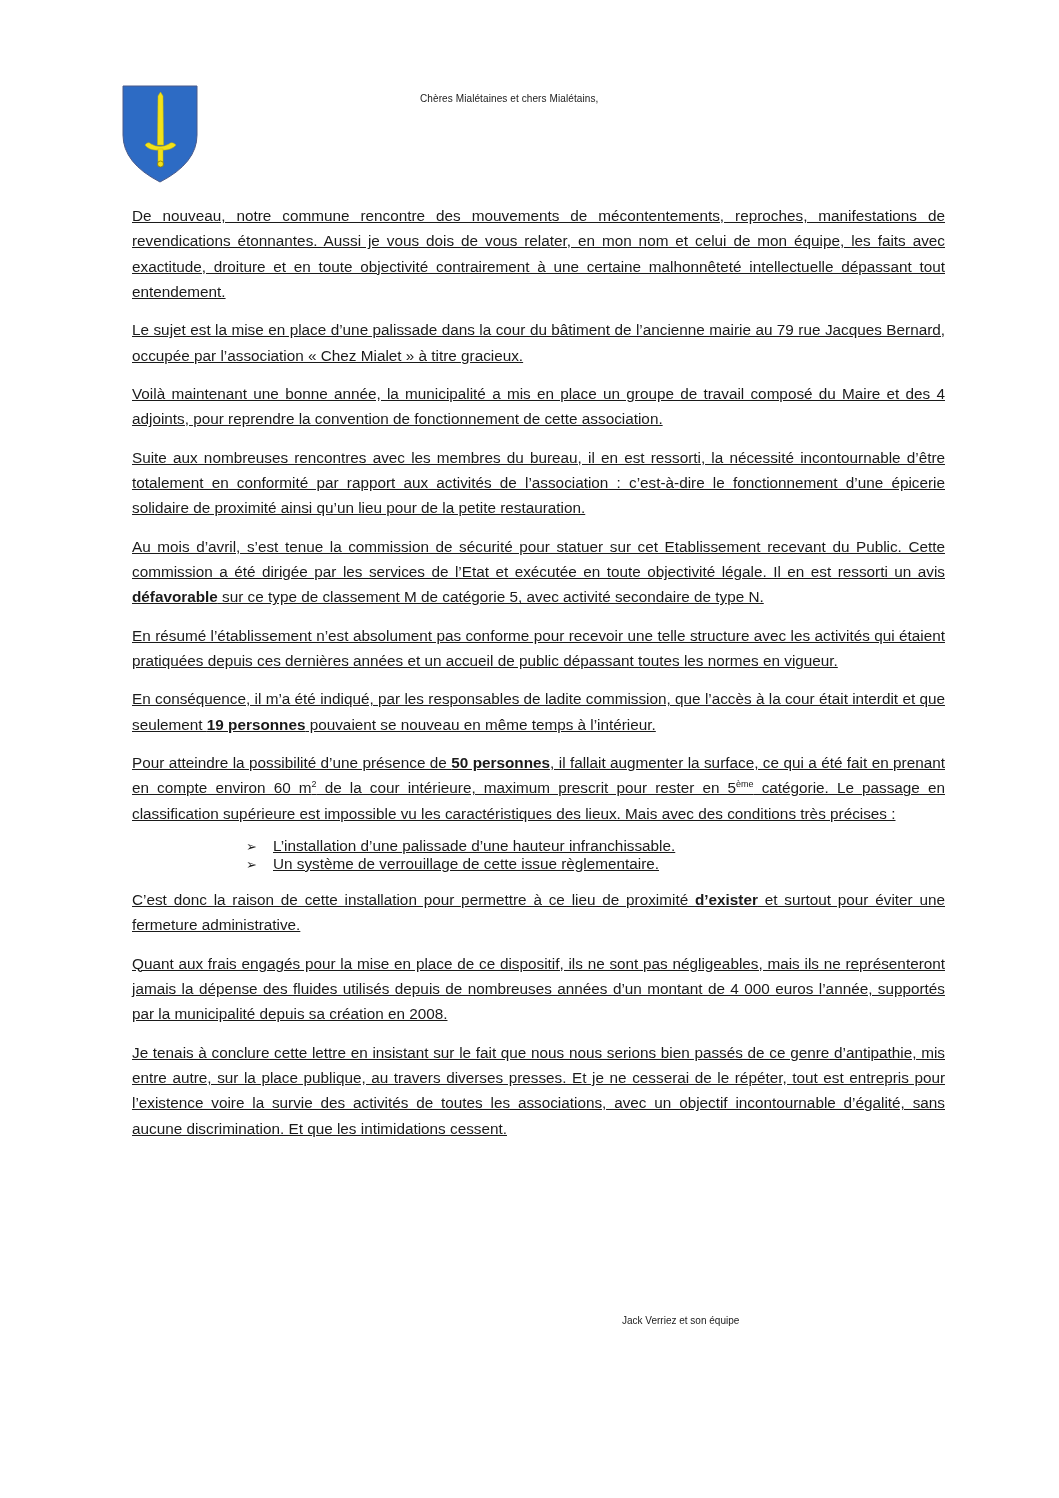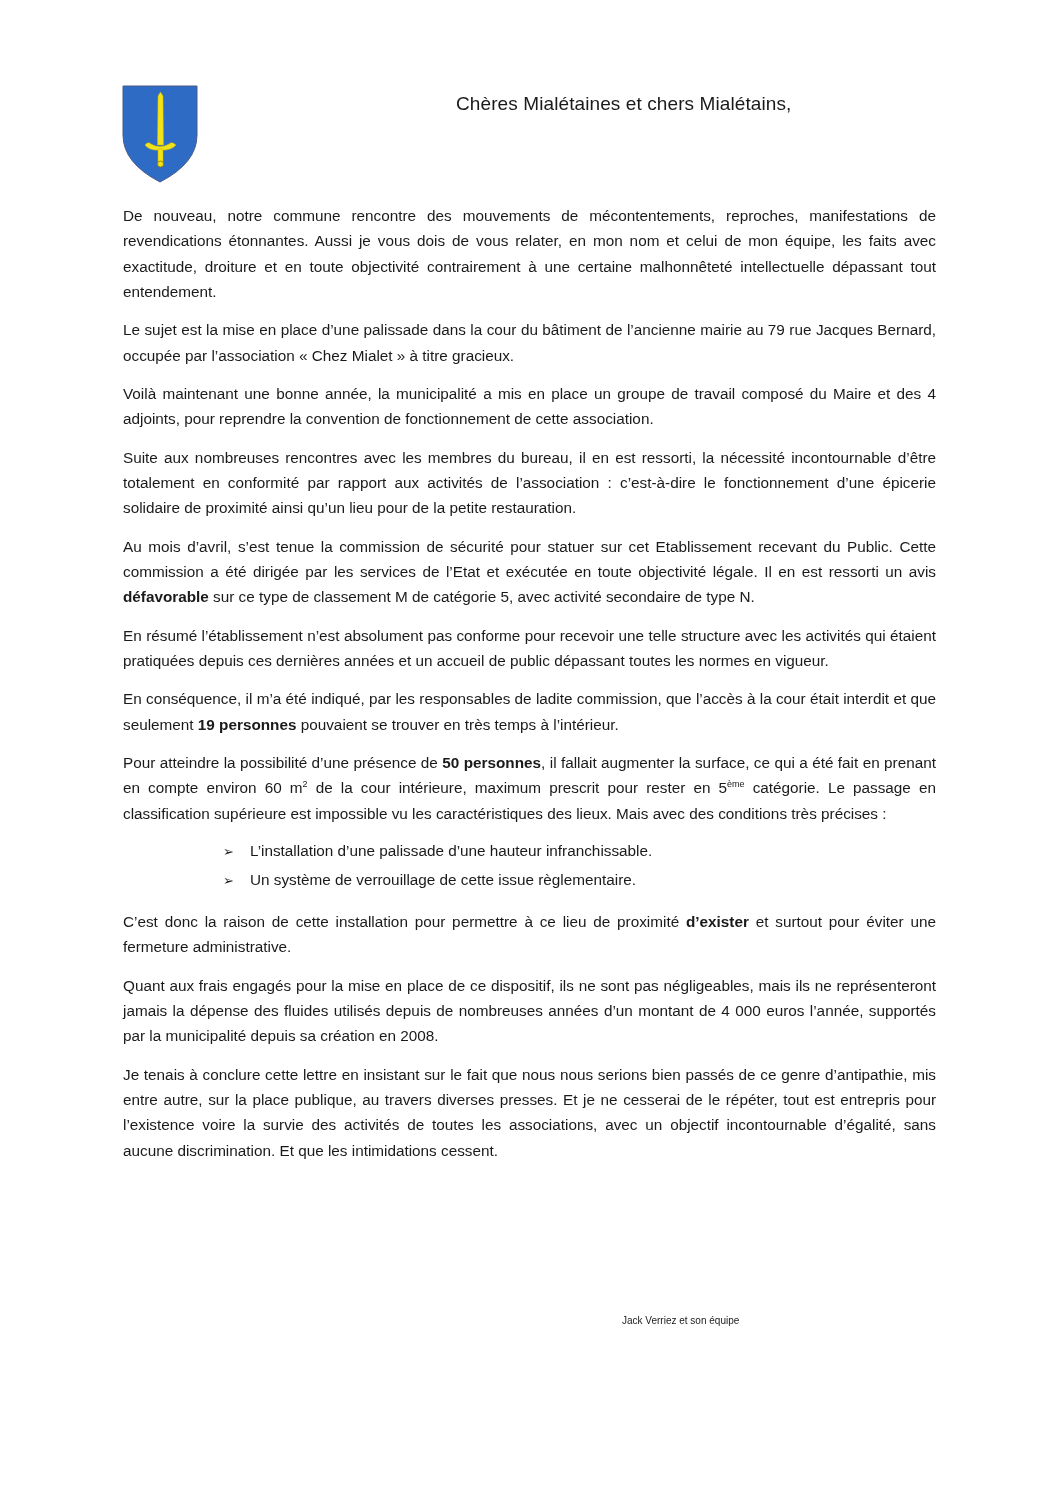--- a/index.html
+++ b/index.html
@@ -1,24 +1,24 @@
 <!DOCTYPE html>
 <html><head>
   <meta charset="utf-8">
   <style>
     html, body { margin: 0; padding: 0; background: #ffffff; }
     body { width: 1059px; height: 1498px; position: relative; overflow: hidden;
            font-family: "Liberation Sans", "DejaVu Sans", sans-serif; color: #1a1a1a; }
     .crest { position: absolute; left: 121px; top: 83px; width: 80px; height: 100px; }
-    .greeting { position: absolute; left: 456px; top: 93px; font-size: 19px; letter-spacing: 0.1px; }
-    .body { position: absolute; left: 123px; top: 203px; width: 813px; font-size: 15.3px; line-height: 25.4px; }
+    .greeting { position: absolute; left: 420px; top: 93px; font-size: 10px; letter-spacing: 0.1px; }
+    .body { position: absolute; left: 132px; top: 203px; width: 813px; font-size: 15.3px; line-height: 25.4px; text-decoration: underline; }
     .body p { margin: 0 0 12.8px 0; text-align: justify; }
     .body b { font-weight: bold; }
     .conditions { list-style: none; margin: -2px 0 14px 0; padding: 0 0 0 100px; }
-    .conditions li { line-height: 28px; }
+    .conditions li { line-height: 17px; margin-left: 14px; }
     .conditions .arrow { display: inline-block; width: 27px; font-size: 13px; }
     .signature { position: absolute; left: 622px; top: 1315px; font-size: 10px; }
     sup { font-size: 9px; line-height: 0; }
   </style>
 </head>
 <body>
 
 <svg class="crest" viewBox="0 0 80 100">
   <path d="M2 3 H76 V52 Q76 80 39 99 Q2 80 2 52 Z" fill="#2d6bc4" stroke="#4a5a8a" stroke-width="1"></path>
   <path d="M37 13 L39.5 9 L42 13 L42.5 62 L36.5 62 Z" fill="#f2e21a" stroke="#c9b400" stroke-width="0.5"></path>
@@ -29,21 +29,21 @@
 
 <div class="greeting">Chères Mialétaines et chers Mialétains,</div>
 
 <div class="body">
   <p>De nouveau, notre commune rencontre des mouvements de mécontentements, reproches, manifestations de revendications étonnantes. Aussi je vous dois de vous relater, en mon nom et celui de mon équipe, les faits avec exactitude, droiture et en toute objectivité contrairement à une certaine malhonnêteté intellectuelle dépassant tout entendement.</p>
   <p>Le sujet est la mise en place d’une palissade dans la cour du bâtiment de l’ancienne mairie au 79 rue Jacques Bernard, occupée par l’association « Chez Mialet » à titre gracieux.</p>
   <p>Voilà maintenant une bonne année, la municipalité a mis en place un groupe de travail composé du Maire et des 4 adjoints, pour reprendre la convention de fonctionnement de cette association.</p>
   <p>Suite aux nombreuses rencontres avec les membres du bureau, il en est ressorti, la nécessité incontournable d’être totalement en conformité par rapport aux activités de l’association : c’est-à-dire le fonctionnement d’une épicerie solidaire de proximité ainsi qu’un lieu pour de la petite restauration.</p>
   <p><span>Au mois d’avril, s’est tenue la commission de sécurité pour statuer sur cet Etablissement recevant du Public. Cette commission a été dirigée par les services de l’Etat et exécutée en toute objectivité légale. Il en est ressorti un avis </span><b>défavorable</b><span> sur ce type de classement M de catégorie 5, avec activité secondaire de type N.</span></p>
   <p>En résumé l’établissement n’est absolument pas conforme pour recevoir une telle structure avec les activités qui étaient pratiquées depuis ces dernières années et un accueil de public dépassant toutes les normes en vigueur.</p>
-  <p><span>En conséquence, il m’a été indiqué, par les responsables de ladite commission, que l’accès à la cour était interdit et que seulement </span><b>19 personnes</b><span> pouvaient se trouver en très temps à l’intérieur.</span></p>
+  <p><span>En conséquence, il m’a été indiqué, par les responsables de ladite commission, que l’accès à la cour était interdit et que seulement </span><b>19 personnes</b><span> pouvaient se nouveau en même temps à l’intérieur.</span></p>
   <p><span>Pour atteindre la possibilité d’une présence de </span><b>50 personnes</b><span>, il fallait augmenter la surface, ce qui a été fait en prenant en compte environ 60 m</span><sup>2</sup><span> de la cour intérieure, maximum prescrit pour rester en 5</span><sup>ème</sup><span> catégorie. Le passage en classification supérieure est impossible vu les caractéristiques des lieux. Mais avec des conditions très précises :</span></p>
   <ul class="conditions">
     <li><span class="arrow">➢</span><span>L’installation d’une palissade d’une hauteur infranchissable.</span></li>
     <li><span class="arrow">➢</span><span>Un système de verrouillage de cette issue règlementaire.</span></li>
   </ul>
   <p><span>C’est donc la raison de cette installation pour permettre à ce lieu de proximité </span><b>d’exister</b><span> et surtout pour éviter une fermeture administrative.</span></p>
   <p>Quant aux frais engagés pour la mise en place de ce dispositif, ils ne sont pas négligeables, mais ils ne représenteront jamais la dépense des fluides utilisés depuis de nombreuses années d’un montant de 4 000 euros l’année, supportés par la municipalité depuis sa création en 2008.</p>
   <p>Je tenais à conclure cette lettre en insistant sur le fait que nous nous serions bien passés de ce genre d’antipathie, mis entre autre, sur la place publique, au travers diverses presses. Et je ne cesserai de le répéter, tout est entrepris pour l’existence voire la survie des activités de toutes les associations, avec un objectif incontournable d’égalité, sans aucune discrimination. Et que les intimidations cessent.</p>
 </div>
 

